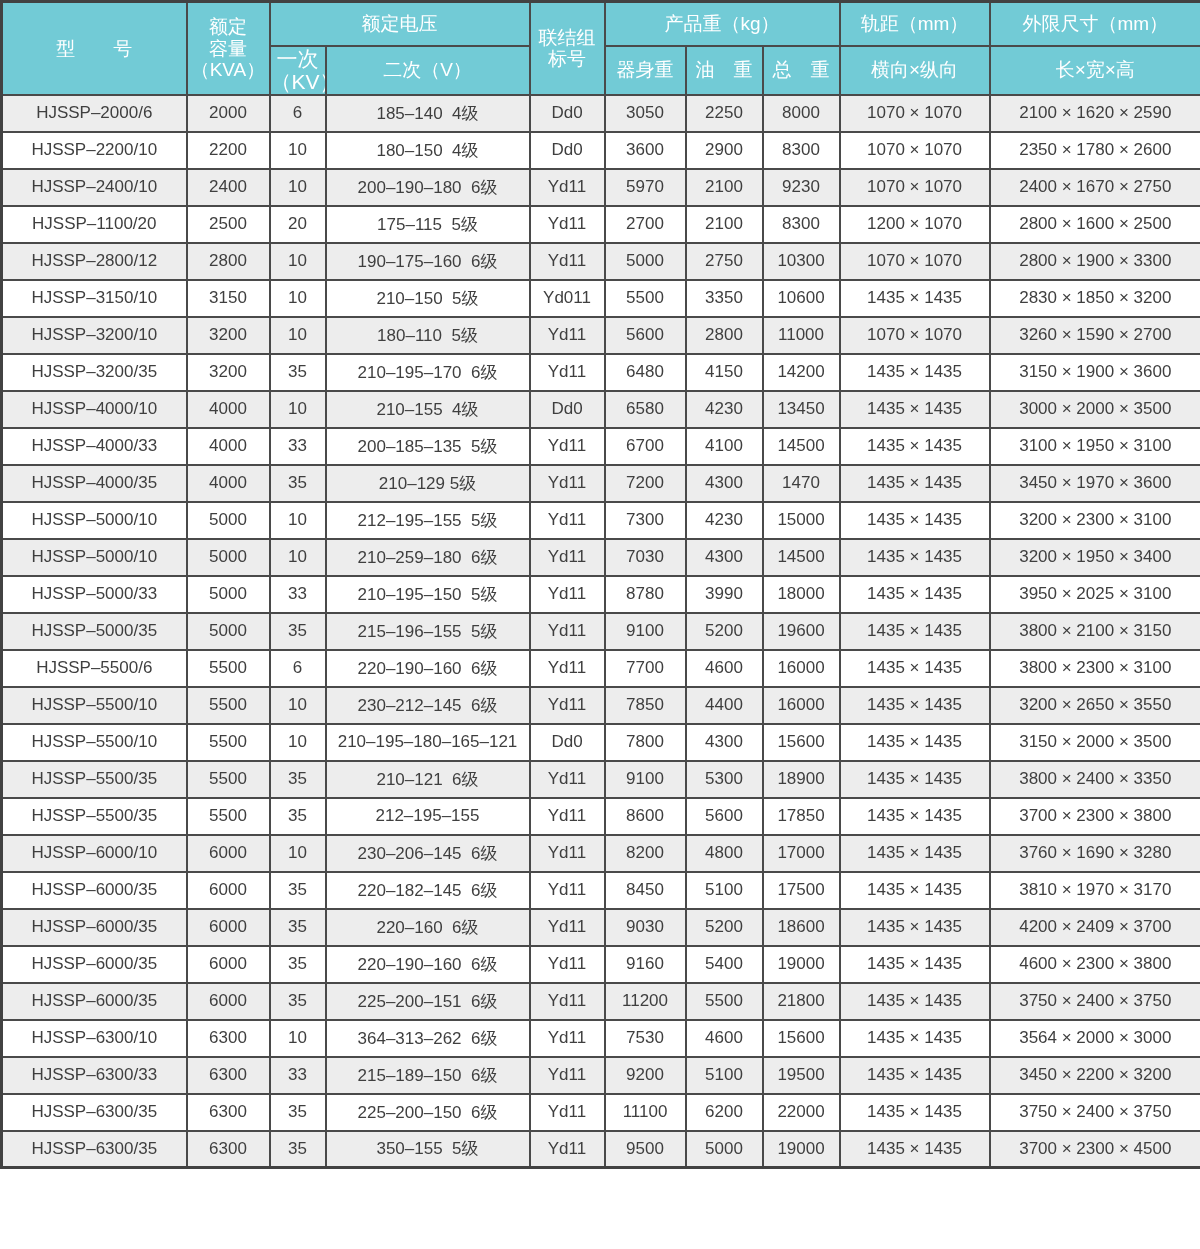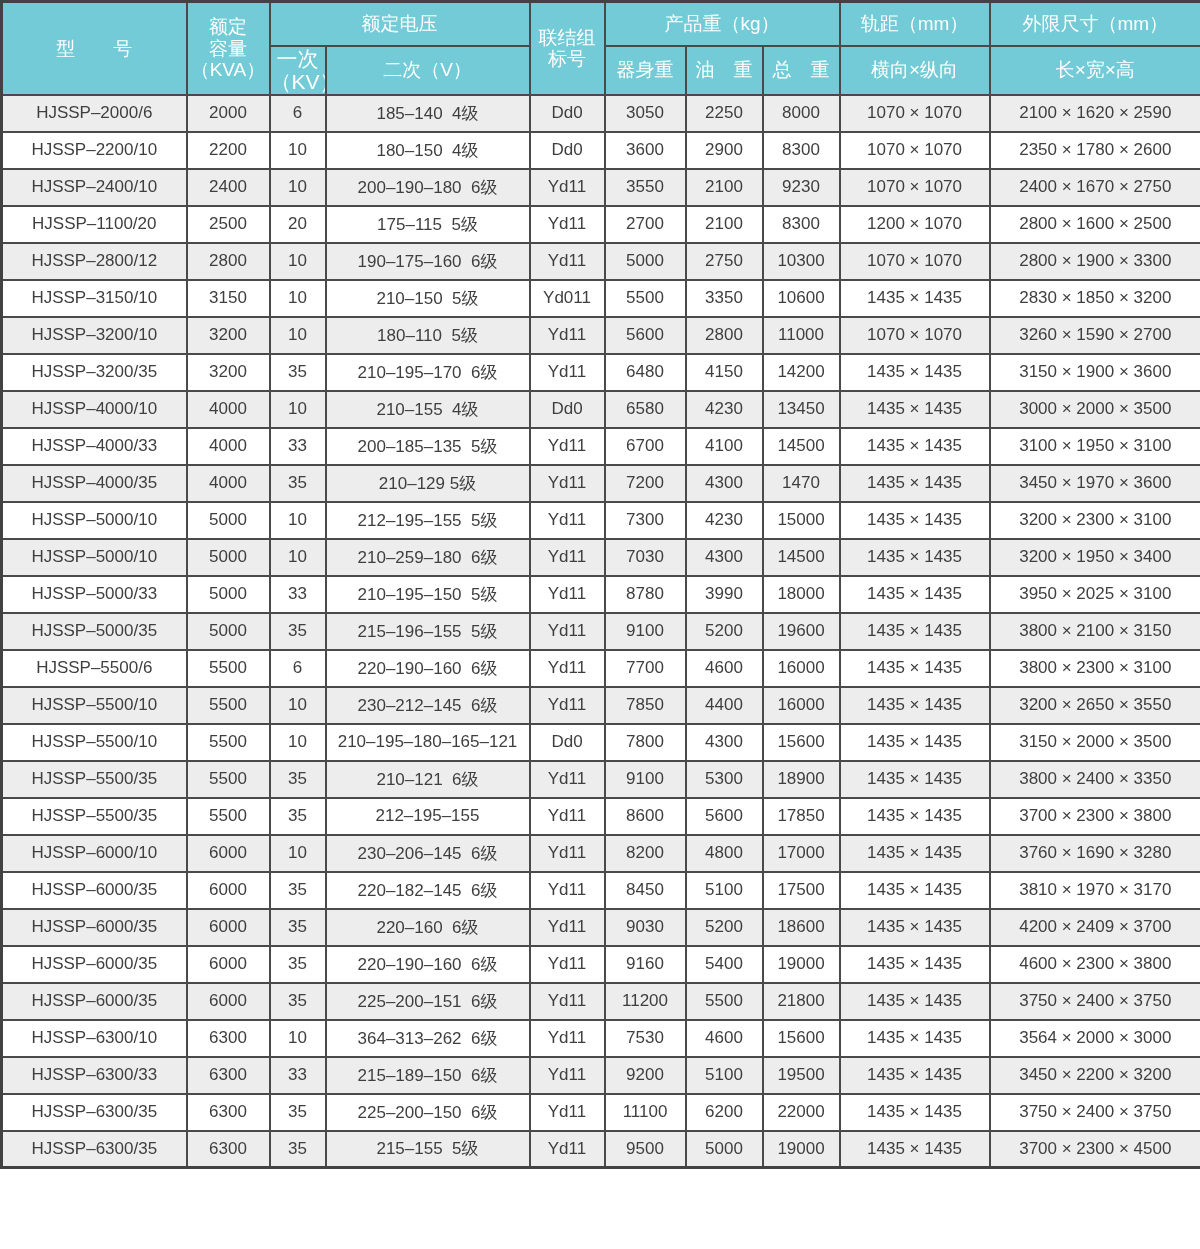--- a/index.html
+++ b/index.html
@@ -112,21 +112,21 @@
           <td>8300</td>
           <td>1070 × 1070</td>
           <td>2350 × 1780 × 2600</td>
         </tr>
         <tr class="odd">
           <td>HJSSP–2400/10</td>
           <td>2400</td>
           <td>10</td>
           <td>200–190–180  6级</td>
           <td>Yd11</td>
-          <td>3550</td>
+          <td>5970</td>
           <td>2100</td>
           <td>9230</td>
           <td>1070 × 1070</td>
           <td>2400 × 1670 × 2750</td>
         </tr>
         <tr class="even">
           <td>HJSSP–1100/20</td>
           <td>2500</td>
           <td>20</td>
           <td>175–115  5级</td>
@@ -422,21 +422,21 @@
           <td>11100</td>
           <td>6200</td>
           <td>22000</td>
           <td>1435 × 1435</td>
           <td>3750 × 2400 × 3750</td>
         </tr>
         <tr class="odd">
           <td>HJSSP–6300/35</td>
           <td>6300</td>
           <td>35</td>
-          <td>215–155  5级</td>
+          <td>350–155  5级</td>
           <td>Yd11</td>
           <td>9500</td>
           <td>5000</td>
           <td>19000</td>
           <td>1435 × 1435</td>
           <td>3700 × 2300 × 4500</td>
         </tr>
       </tbody>
   </table>
 </div>

